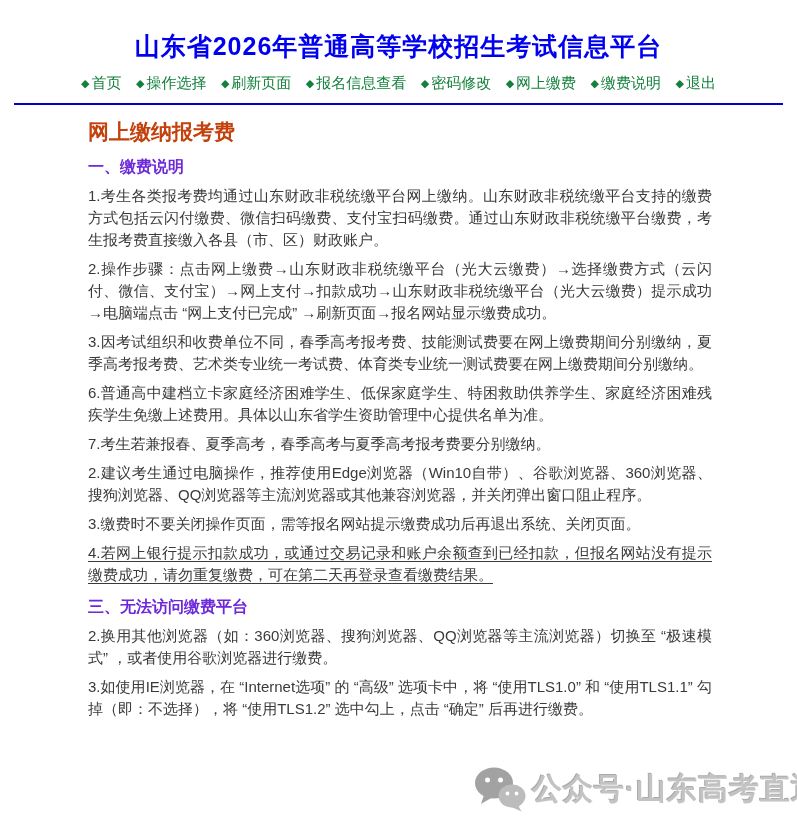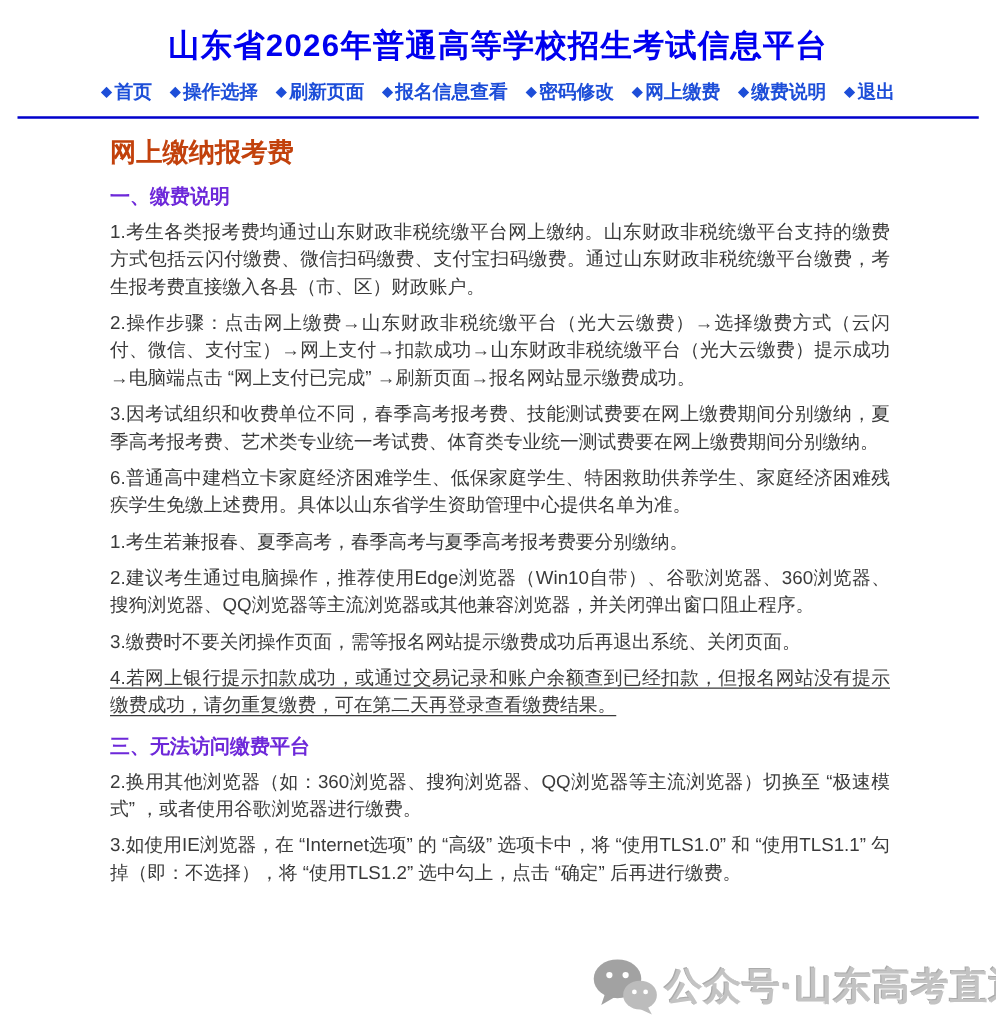--- a/index.html
+++ b/index.html
@@ -12,37 +12,38 @@
     position: relative;
     width: 797px;
     height: 819px;
     background: #ffffff;
     overflow: hidden;
   }
   
   .site-header {
     padding-top: 20px;
     text-align: center;
+    margin-top: 10px;
   }
   .site-title {
     color: #0000ee;
     font-size: 25px;
     font-weight: bold;
     letter-spacing: 1px;
     margin: 0;
   }
   .main-nav {
     margin-top: 11px;
     text-align: center;
     white-space: nowrap;
   }
   .nav-item {
-    color: #1d4ed8;
+    color: #15803d;
     font-size: 15px;
-    font-weight: bold;
+    font-weight: normal;
     text-decoration: none;
     margin: 0 5px;
     cursor: pointer;
   }
   .nav-item .diamond {
     font-size: 11px;
     margin-right: 2px;
     vertical-align: 1px;
   }
   .header-rule {
@@ -125,21 +126,21 @@
 
     <div>
       <div class="sec-heading">一、缴费说明</div>
       <p class="para">1.考生各类报考费均通过山东财政非税统缴平台网上缴纳。山东财政非税统缴平台支持的缴费方式包括云闪付缴费、微信扫码缴费、支付宝扫码缴费。通过山东财政非税统缴平台缴费，考生报考费直接缴入各县（市、区）财政账户。</p>
       <p class="para">2.操作步骤：点击网上缴费→山东财政非税统缴平台（光大云缴费）→选择缴费方式（云闪付、微信、支付宝）→网上支付→扣款成功→山东财政非税统缴平台（光大云缴费）提示成功→电脑端点击 “网上支付已完成” →刷新页面→报名网站显示缴费成功。</p>
       <p class="para">3.因考试组织和收费单位不同，春季高考报考费、技能测试费要在网上缴费期间分别缴纳，夏季高考报考费、艺术类专业统一考试费、体育类专业统一测试费要在网上缴费期间分别缴纳。</p>
       <p class="para">6.普通高中建档立卡家庭经济困难学生、低保家庭学生、特困救助供养学生、家庭经济困难残疾学生免缴上述费用。具体以山东省学生资助管理中心提供名单为准。</p>
     </div>
 
     <div>
-      <p class="para">1.考生若兼报春、夏季高考，春季高考与夏季高考报考费要分别缴纳。</p>
+      <p class="para">7.考生若兼报春、夏季高考，春季高考与夏季高考报考费要分别缴纳。</p>
       <p class="para">2.建议考生通过电脑操作，推荐使用Edge浏览器（Win10自带）、谷歌浏览器、360浏览器、搜狗浏览器、QQ浏览器等主流浏览器或其他兼容浏览器，并关闭弹出窗口阻止程序。</p>
       <p class="para">3.缴费时不要关闭操作页面，需等报名网站提示缴费成功后再退出系统、关闭页面。</p>
       <p class="para underlined">4.若网上银行提示扣款成功，或通过交易记录和账户余额查到已经扣款，但报名网站没有提示缴费成功，请勿重复缴费，可在第二天再登录查看缴费结果。</p>
     </div>
 
     <div>
       <div class="sec-heading">三、无法访问缴费平台</div>
       <p class="para">2.换用其他浏览器（如：360浏览器、搜狗浏览器、QQ浏览器等主流浏览器）切换至 “极速模式” ，或者使用谷歌浏览器进行缴费。</p>
       <p class="para">3.如使用IE浏览器，在 “Internet选项” 的 “高级” 选项卡中，将 “使用TLS1.0” 和 “使用TLS1.1” 勾掉（即：不选择），将 “使用TLS1.2” 选中勾上，点击 “确定” 后再进行缴费。</p>
     </div>

